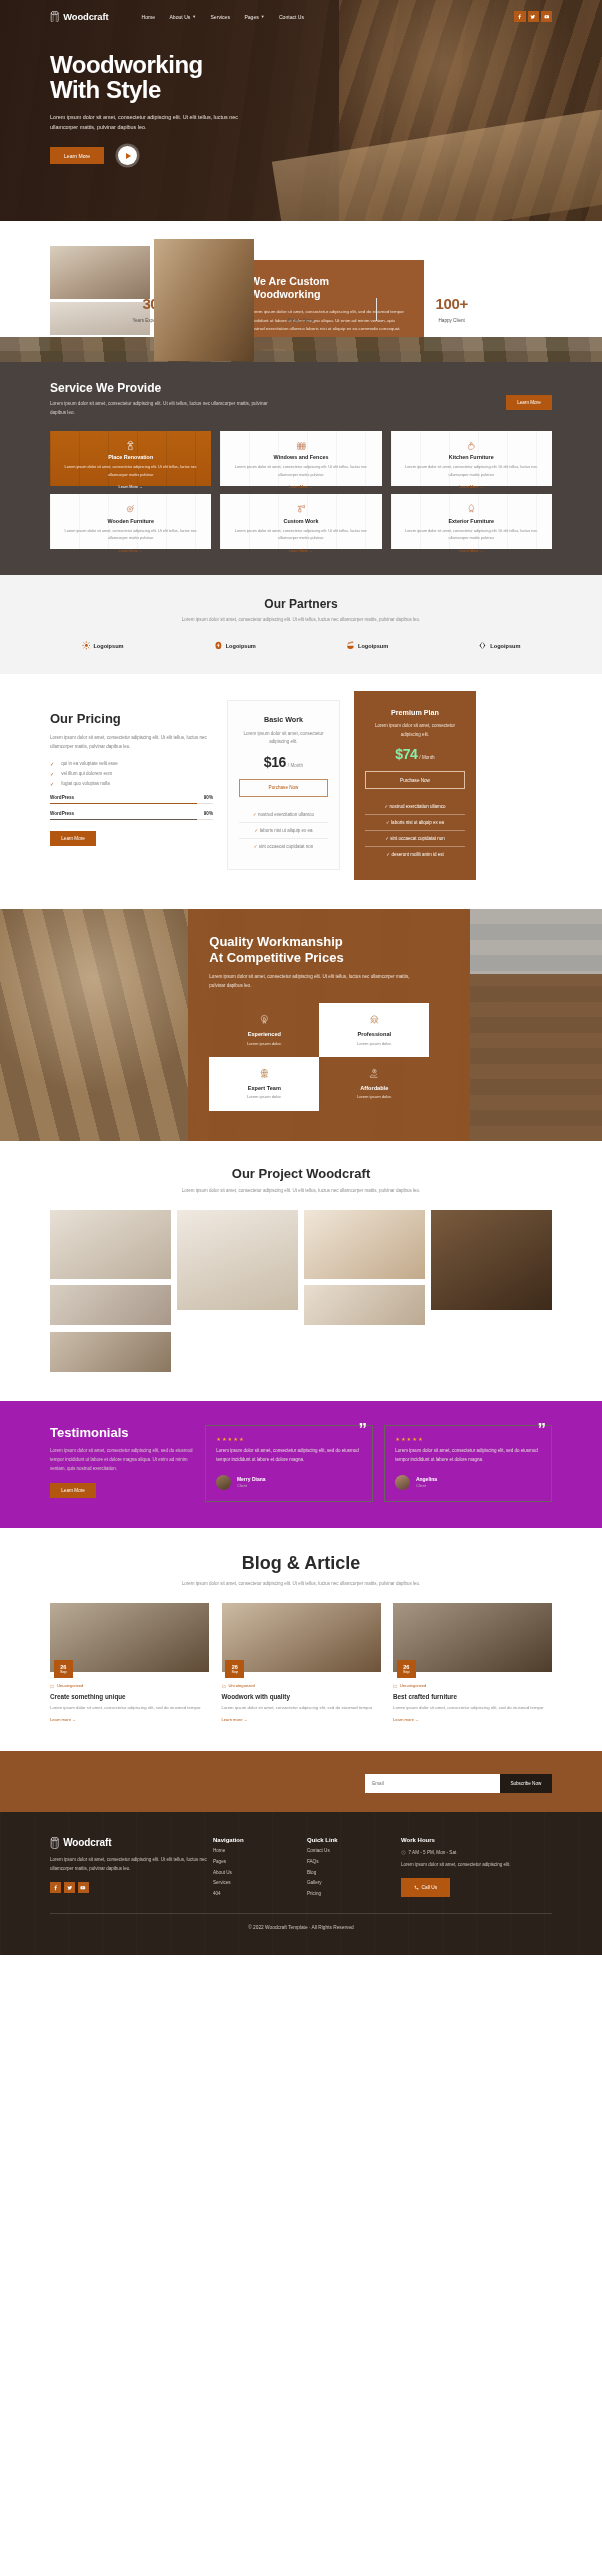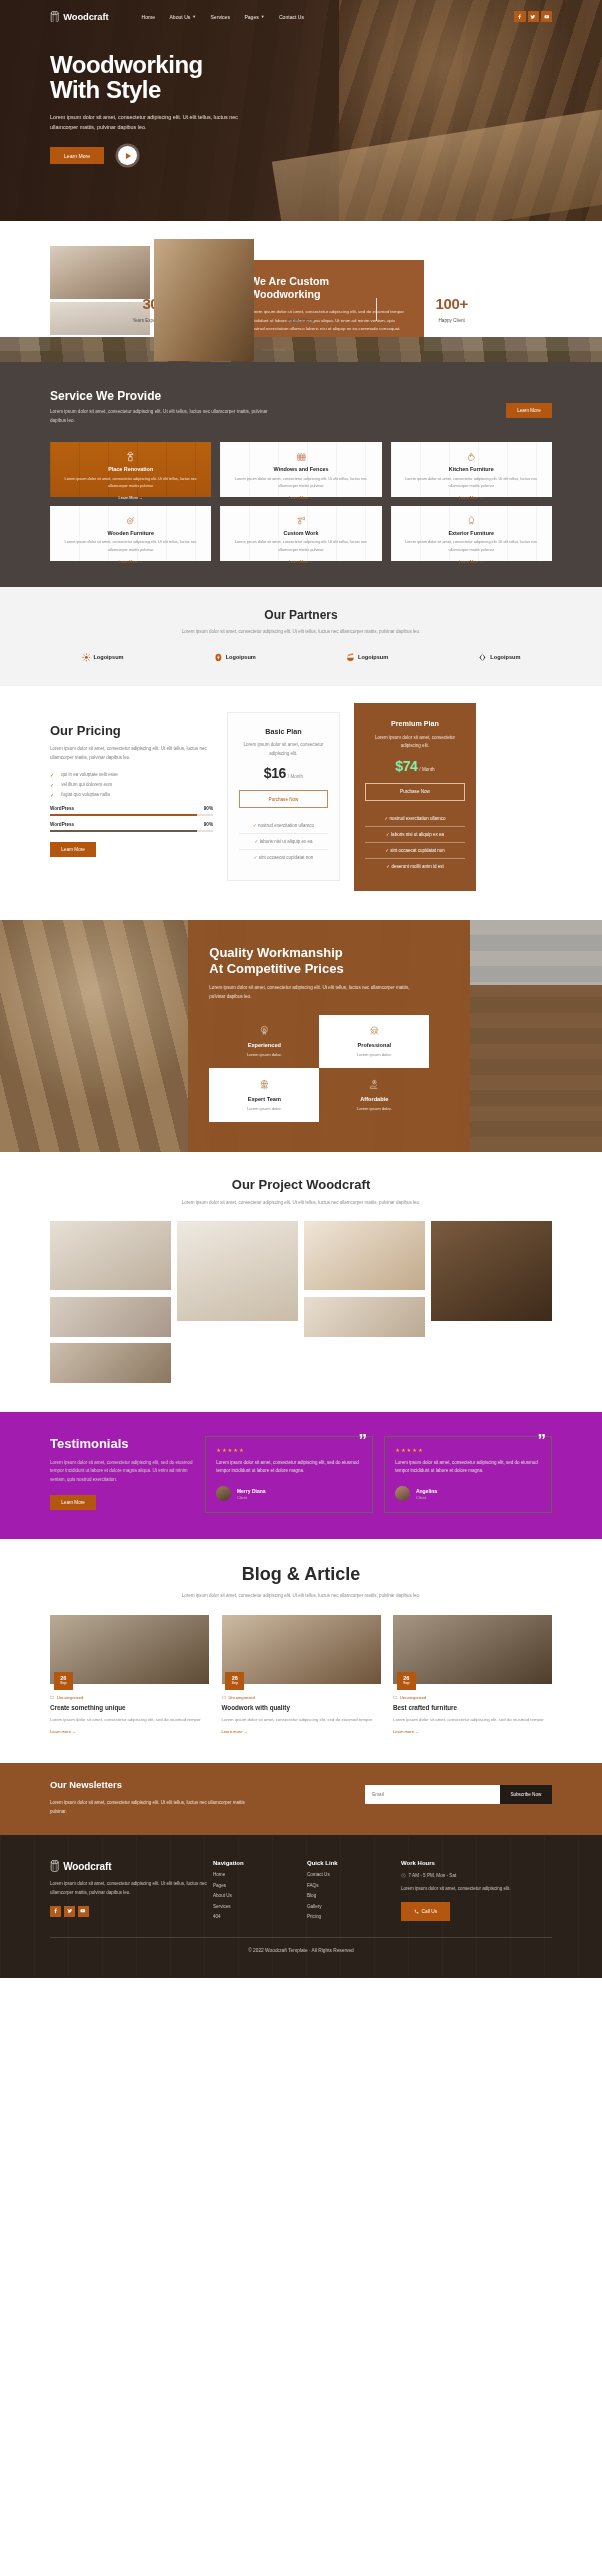--- a/index.html
+++ b/index.html
@@ -108,21 +108,21 @@
   
   .services{
     margin-top:28px; padding:21.3px 0 26px; position:relative;
     background:#4a423e;
   }
   .services:before{
     content:""; position:absolute; left:0; right:0; top:-14px; height:25px;
     background:repeating-linear-gradient(84deg,#6c5a45 0 21.3px,#7d6a51 21.3px 41px,#55472f 41px 63px);
     opacity:.9;
   }
-  .svc-head{ width:502px; margin:16px auto; display:flex; align-items:flex-start;justify-content:center; }
+  .svc-head{ width:502px; margin:8px auto; display:flex; align-items:flex-start;justify-content:center; }
   .svc-head h2{ color:#fff; font-size:12px; font-weight:bold; }
   .svc-head p{ color:#d7d1cc; font-size:4.6px; line-height:1.95; margin-top:5.6px; width:226px; }
   .svc-head .btn-orange{ margin-left:auto; margin-top:14px; padding:5px 11.3px; font-size:4.6px;}
   .svc-grid{
     width:502px; margin:12.5px auto 0; display:grid;
     grid-template-columns:repeat(3,1fr); gap:8.8px;
   }
   .svc-card{
     height:55px; padding:8.2px 10px 0; text-align:center;
     background:
@@ -586,21 +586,21 @@
             <span>90%</span>
           </div>
           <div class="bar alt">
               <span style="width:90%"></span>
             </div>
         </div>
         <button class="btn-orange">Learn More</button>
       </div>
 
       <div class="pcard">
-        <h3>Basic Plan</h3>
+        <h3>Basic Work</h3>
         <p class="desc">Lorem ipsum dolor sit amet, consectetur adipiscing elit.</p>
         <div class="pamount">
           <b>$16</b><i>/ Month</i>
         </div>
         <button class="pbtn">Purchase Now</button>
         <ul class="pfeat">
           <li>nostrud exercitation ullamco</li>
           <li>laboris nisi ut aliquip ex ea</li>
           <li>sint occaecat cupidatat non</li>
         </ul>
@@ -785,24 +785,20 @@
         <h3>Best crafted furniture</h3>
         <p>Lorem ipsum dolor sit amet, consectetur adipiscing elit, sed do eiusmod tempor</p>
         <a class="bmore" href="#"><span>Learn more</span> →</a>
       </article>
 
     </div>
   </section>
 
   <section class="news">
     <div class="news-inner">
-      <div class="news-left">
-        <h2>Our Newsletters</h2>
-        <p>Lorem ipsum dolor sit amet, consectetur adipiscing elit. Ut elit tellus, luctus nec ullamcorper mattis pulvinar.</p>
-      </div>
       <form class="news-form">
         <input type="text" placeholder="Email" style="">
         <button>Subscribe Now</button>
       </form>
     </div>
   </section>
 
   <footer class="footer">
     <div class="f-inner">
       <div class="f-brand">

